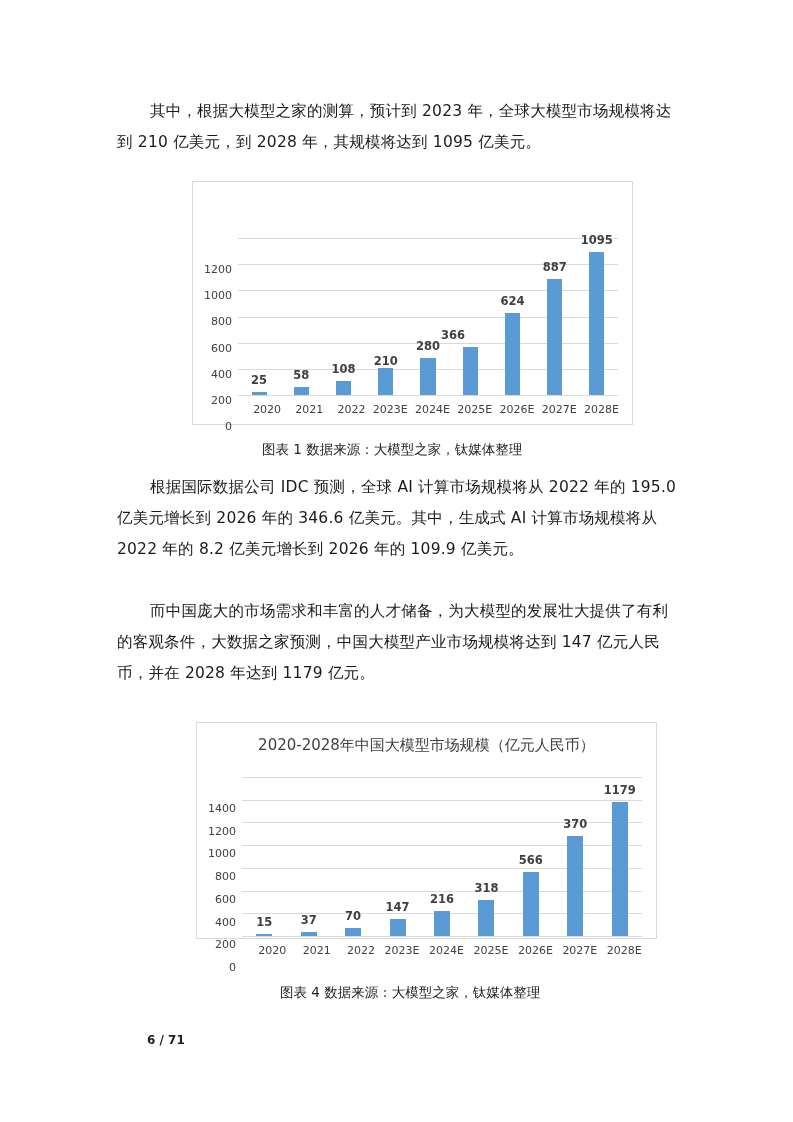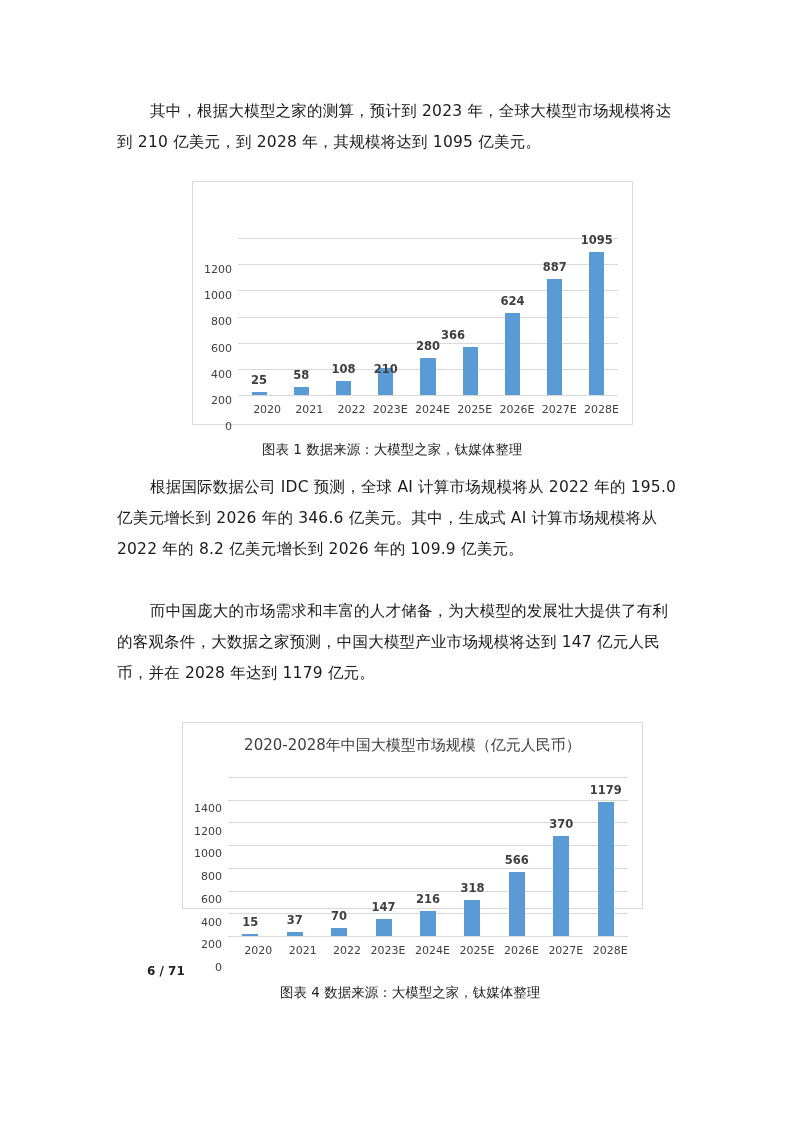--- a/index.html
+++ b/index.html
@@ -1,21 +1,21 @@
 <!DOCTYPE html>
 <html><head>
   <meta charset="utf-8">
   <style>
     html, body { margin: 0; padding: 0; background: #ffffff; }
     body { width: 793px; height: 1122px; position: relative; overflow: hidden;
            font-family: "DejaVu Sans", "Liberation Sans", sans-serif; color: #1a1a1a; }
     .para { position: absolute; left: 117px; width: 560px; font-size: 15.5px; line-height: 31px; margin: 0; letter-spacing: 0.2px; }
     .para .indent { display: inline-block; width: 33px; }
     .caption { position: absolute; font-size: 13.5px; color: #222; white-space: nowrap; }
-    .pagenum { position: absolute; left: 147px; top: 964px; font-size: 12px; color: #222; font-weight: bold; }
+    .pagenum { position: absolute; left: 147px; top: 1033px; font-size: 12px; color: #222; font-weight: bold; }
     .chart { position: absolute; border: 1px solid #d9d9d9; background: #fff; box-sizing: border-box; }
     .chart-title { position: absolute; left: 0; right: 0; text-align: center; font-size: 15px; color: #404040; white-space: nowrap; }
     .plot { position: absolute; }
     .gridline { position: absolute; left: 0; right: 0; height: 1px; background: #d9d9d9; }
     .ytick { position: absolute; font-size: 11px; color: #404040; text-align: right; width: 36px; margin-top: 32px; }
     .bar { position: absolute; background: #5b9bd5; }
     .dlabel { position: absolute; font-size: 11.5px; color: #404040; text-align: center; width: 44px; font-weight: bold; }
     .xtick { position: absolute; font-size: 11px; color: #404040; text-align: right; width: 44px; }
   </style>
 </head>
@@ -35,21 +35,21 @@
       <div class="bar" style="background: rgb(91, 155, 213); left: 13.5111px; width: 15.2px; top: 153.729px; height: 3.27083px;"></div>
       <div class="dlabel" style="left: -0.888889px; top: 134.729px;">25</div>
       <div class="xtick" style="left: -0.888889px; top: 165px;">2020</div>
       <div class="bar" style="background: rgb(91, 155, 213); left: 55.7333px; width: 15.2px; top: 149.412px; height: 7.58833px;"></div>
       <div class="dlabel" style="left: 41.3333px; top: 130.412px;">58</div>
       <div class="xtick" style="left: 41.3333px; top: 165px;">2021</div>
       <div class="bar" style="background: rgb(91, 155, 213); left: 97.9556px; width: 15.2px; top: 142.87px; height: 14.13px;"></div>
       <div class="dlabel" style="left: 83.5556px; top: 123.87px;">108</div>
       <div class="xtick" style="left: 83.5556px; top: 165px;">2022</div>
       <div class="bar" style="background: rgb(91, 155, 213); left: 140.178px; width: 15.2px; top: 129.525px; height: 27.475px;"></div>
-      <div class="dlabel" style="left: 125.778px; top: 124px;">210</div>
+      <div class="dlabel" style="left: 125.778px; top: 116px;">210</div>
       <div class="xtick" style="left: 125.778px; top: 165px;">2023E</div>
       <div class="bar" style="background: rgb(91, 155, 213); left: 182.4px; width: 15.2px; top: 120.367px; height: 36.6333px;"></div>
       <div class="dlabel" style="left: 168px; top: 101.367px;">280</div>
       <div class="xtick" style="left: 168px; top: 165px;">2024E</div>
       <div class="bar" style="background: rgb(91, 155, 213); left: 224.622px; width: 15.2px; top: 109.115px; height: 47.885px;"></div>
       <div class="dlabel" style="left: 193px; top: 90.115px;">366</div>
       <div class="xtick" style="left: 210.222px; top: 165px;">2025E</div>
       <div class="bar" style="background: rgb(91, 155, 213); left: 266.844px; width: 15.2px; top: 75.36px; height: 81.64px;"></div>
       <div class="dlabel" style="left: 252.444px; top: 56.36px;">624</div>
       <div class="xtick" style="left: 252.444px; top: 165px;">2026E</div>
@@ -68,21 +68,21 @@
     <div class="ytick" style="left: 3px; top: 75.1667px;">1000</div>
     <div class="ytick" style="left: 3px; top: 49px;">1200</div>
   </div>
 
 <div class="caption" style="left:262px; top:441px;">图表 1 数据来源：大模型之家，钛媒体整理</div>
 
 <p class="para" style="top:472px;"><span class="indent"></span><span>根据国际数据公司 IDC 预测，全球 AI 计算市场规模将从 2022 年的 195.0 亿美元增长到 2026 年的 346.6 亿美元。其中，生成式 AI 计算市场规模将从 2022 年的 8.2 亿美元增长到 2026 年的 109.9 亿美元。</span></p>
 
 <p class="para" style="top:596px;"><span class="indent"></span><span>而中国庞大的市场需求和丰富的人才储备，为大模型的发展壮大提供了有利的客观条件，大数据之家预测，中国大模型产业市场规模将达到 147 亿元人民币，并在 2028 年达到 1179 亿元。</span></p>
 
-<div class="chart" id="chart1" style="left:182px; top:722px; width:461px; height:187px;">
+<div class="chart" id="chart1" style="left:196px; top:722px; width:461px; height:217px;">
   <div class="chart-title" style="top:13px;">2020-2028年中国大模型市场规模（亿元人民币）</div>
   <div class="plot" style="left:45px; top:54px; width:400px; height:159px;">
       <div class="gridline" style="top: 159px;"></div>
       <div class="gridline" style="top: 136.286px;"></div>
       <div class="gridline" style="top: 113.571px;"></div>
       <div class="gridline" style="top: 90.8571px;"></div>
       <div class="gridline" style="top: 68.1429px;"></div>
       <div class="gridline" style="top: 45.4286px;"></div>
       <div class="gridline" style="top: 22.7143px;"></div>
       <div class="gridline" style="top: 0px;"></div>

